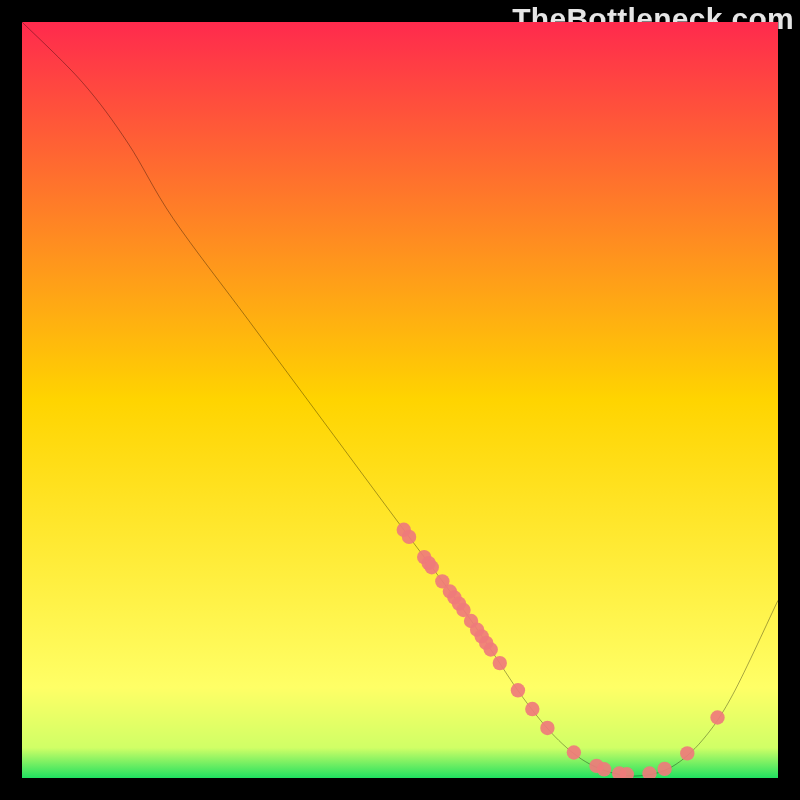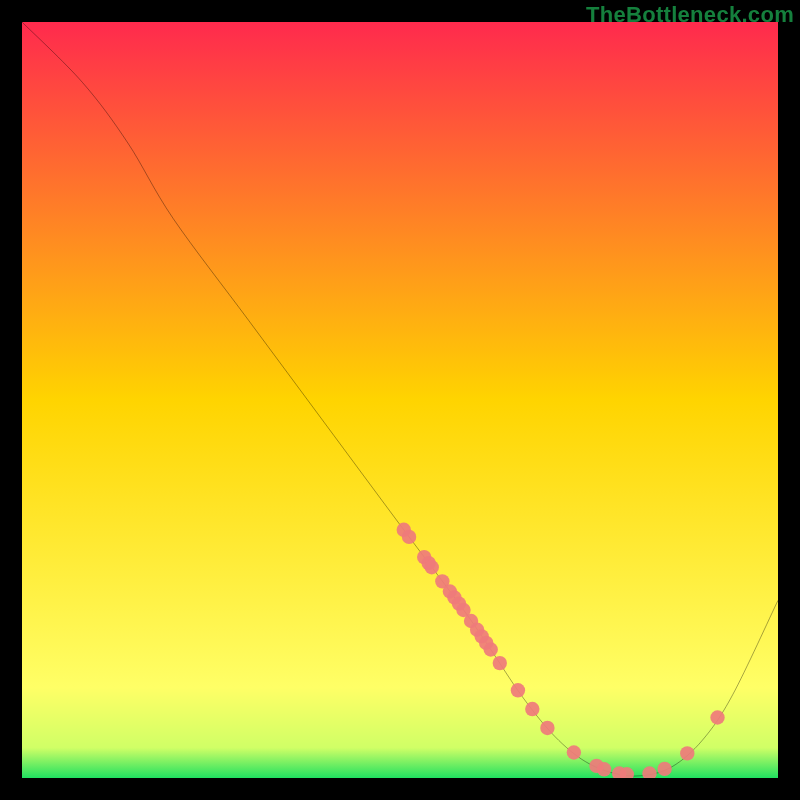--- a/index.html
+++ b/index.html
@@ -21,22 +21,22 @@
     position: absolute;
     left: 22px;
     top: 22px;
     width: 756px;
     height: 756px;
   }
   .attribution {
     position: absolute;
     top: 2px;
     right: 6px;
-    color: #15803d;
-    font-size: 22px;
+    color: #e5e5e5;
+    font-size: 30px;
     font-weight: bold;
     letter-spacing: 0.3px;
     user-select: none;
   }
 </style>
 </head>
 <body>
 
 <div class="outer">
   <div class="attribution">TheBottleneck.com</div>

